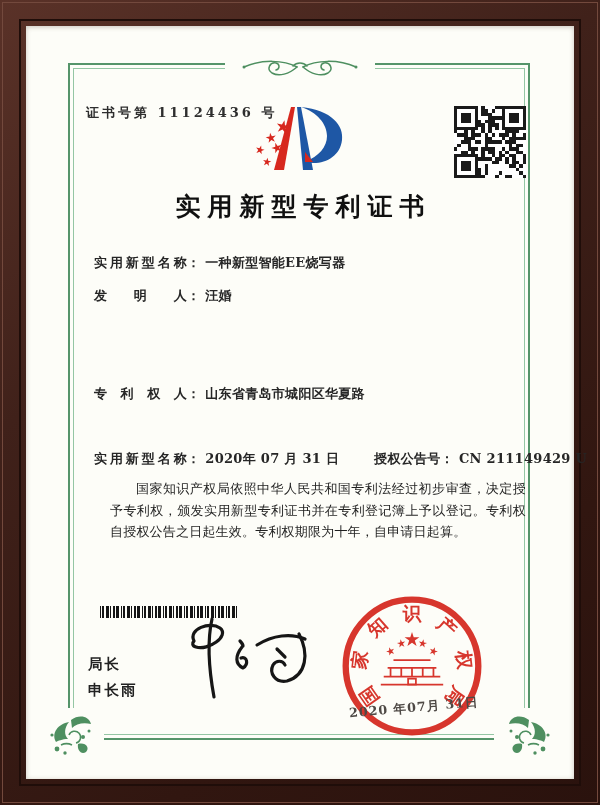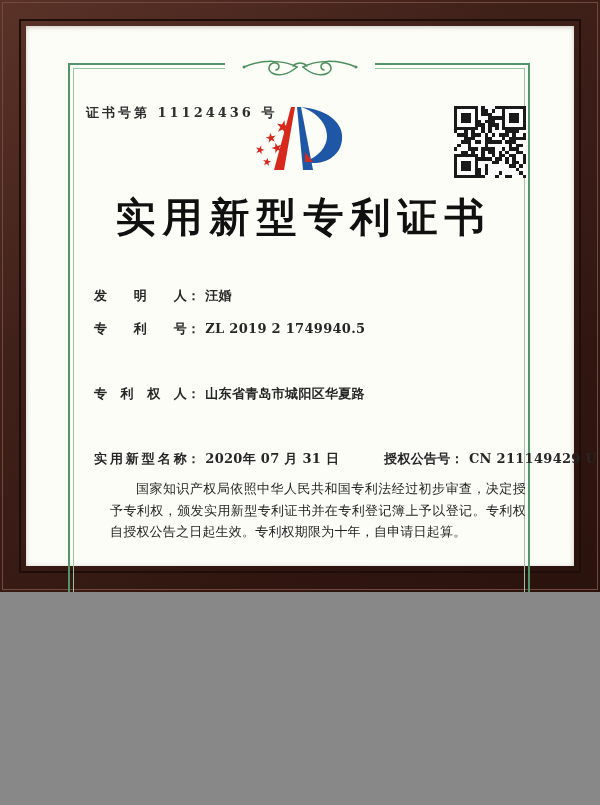--- a/index.html
+++ b/index.html
@@ -1,18 +1,18 @@
 <!DOCTYPE html>
 <html><head>
 <meta charset="utf-8">
 <style>
   * { margin:0; padding:0; box-sizing:border-box; }
   html,body { background:#888; }
   .page {
-    position:relative; width:600px; height:592px; margin:0 auto;
+    position:relative; width:600px; height:805px; margin:0 auto;
     font-family:"DejaVu Serif","Liberation Serif",serif; overflow:hidden;
   }
   
   .frame { position:absolute; inset:0;
     background:linear-gradient(145deg,#5a3228 0%,#40211a 35%,#311610 75%,#2a120d 100%); }
   .frame::before { content:""; position:absolute; inset:2px; border:1px solid #73493d; }
   .frame::after  { content:""; position:absolute; inset:19px; border:2px solid #1f0d09; }
   .paper { position:absolute; inset:26px; background:#fdfdf8;
     box-shadow:inset 0 1px 5px rgba(70,50,35,.28); }
 
@@ -28,29 +28,29 @@
   .flourish  { position:absolute; left:214px; top:26px; }
   .floral-bl { position:absolute; left:21px;  top:685px; }
   .floral-br { position:absolute; left:481px; top:685px; transform:scaleX(-1); }
 
   .cert-no { position:absolute; left:60px; top:78px; font-size:13px; font-weight:600;
     letter-spacing:3px; color:#2e2e2e; }
   .logo { position:absolute; left:220px; top:74px; }
   .qr   { position:absolute; left:428px; top:80px; }
 
   .title { position:absolute; left:0; top:164px; width:100%; text-align:center;
-    font-size:40px; font-weight:700; color:#101010; letter-spacing:7px; padding-left:7px; }
+    font-size:25px; font-weight:700; color:#101010; letter-spacing:7px; padding-left:7px; }
 
   .field-row { position:absolute; left:68px; font-size:13px; font-weight:600;
     color:#262626; white-space:nowrap; letter-spacing:.3px; }
   .f-label { display:inline-block; width:93px; text-align:justify; text-align-last:justify; }
   .f-colon { display:inline-block; margin-right:5px; }
   .r1{top:228px} .r2{top:261px} .r3{top:294px} .r4{top:326px}
   .r5{top:359px} .r6{top:392px} .r7{top:424px}
-  .grant-pair { margin-left:40px; }
+  .grant-pair { margin-left:30px; }
 
   .body-text { position:absolute; left:84px; top:452px; width:416px; font-size:13px;
     line-height:21.5px; color:#1f1f1f; text-align:justify; font-weight:500;
     font-style:oblique 6deg; letter-spacing:.2px; }
   .body-text p { text-indent:2em; }
 
   .barcode { position:absolute; left:74px; top:580px; }
   .director { position:absolute; left:62px; top:617px;
     font-family:"DejaVu Sans","Liberation Sans",sans-serif;
     font-size:14.5px; font-weight:700; color:#222; line-height:26px; letter-spacing:2px;margin-top:8px; }
@@ -378,25 +378,25 @@
           <rect x="8" y="20" width="1" height="1"></rect>
           <rect x="12" y="20" width="1" height="1"></rect>
           <rect x="15" y="20" width="1" height="1"></rect>
           <rect x="16" y="20" width="1" height="1"></rect>
           <rect x="20" y="20" width="1" height="1"></rect>
         </g>
     </svg>
 
     <div class="title">实用新型专利证书</div>
 
+    <div class="field-row r1">
+      <span class="f-label">实用新型名称</span><span class="f-colon">：</span><span class="f-value">一种新型智能EE烧写器</span>
+    </div>
     <div class="field-row r2">
       <span class="f-label">发明人</span><span class="f-colon">：</span><span class="f-value">汪婚</span>
-    </div>
-    <div class="field-row r3">
-      <span class="f-label">专利号</span><span class="f-colon">：</span><span class="f-value">ZL 2019 2 1749940.5</span>
     </div>
     <div class="field-row r5">
       <span class="f-label">专利权人</span><span class="f-colon">：</span><span class="f-value">山东省青岛市城阳区华夏路</span>
     </div>
     <div class="field-row r7">
       <span class="f-label">实用新型名称</span><span class="f-colon">：</span><span class="f-value">2020年 07 月 31 日</span>
       <span class="grant-pair">
         <span>授权公告号</span><span class="f-colon">：</span><span class="f-value">CN 211149429 U</span>
       </span>
     </div>

